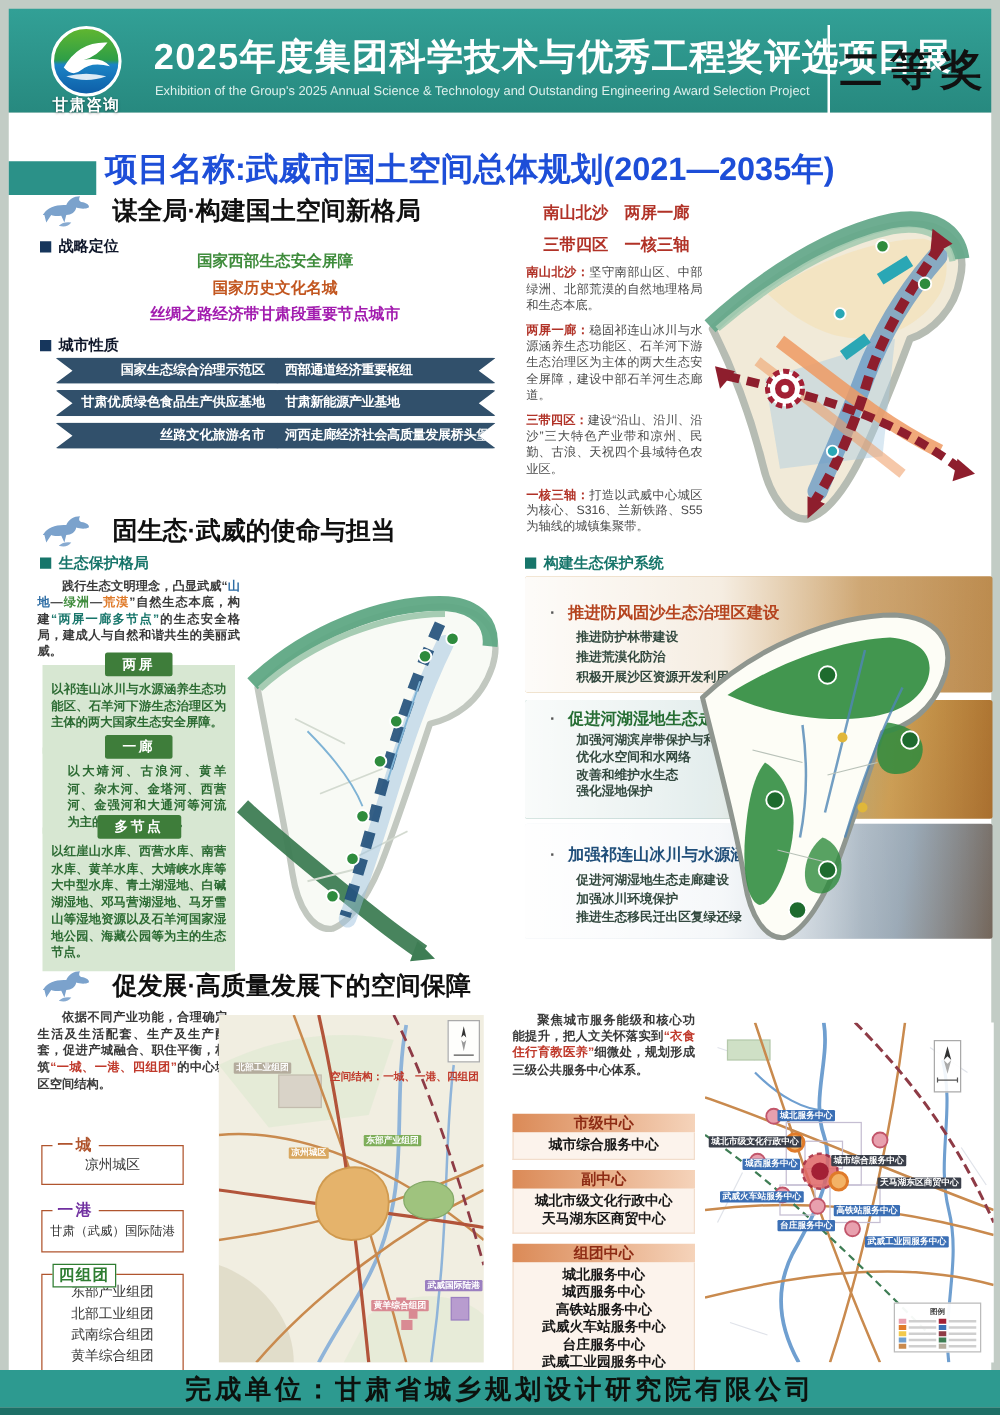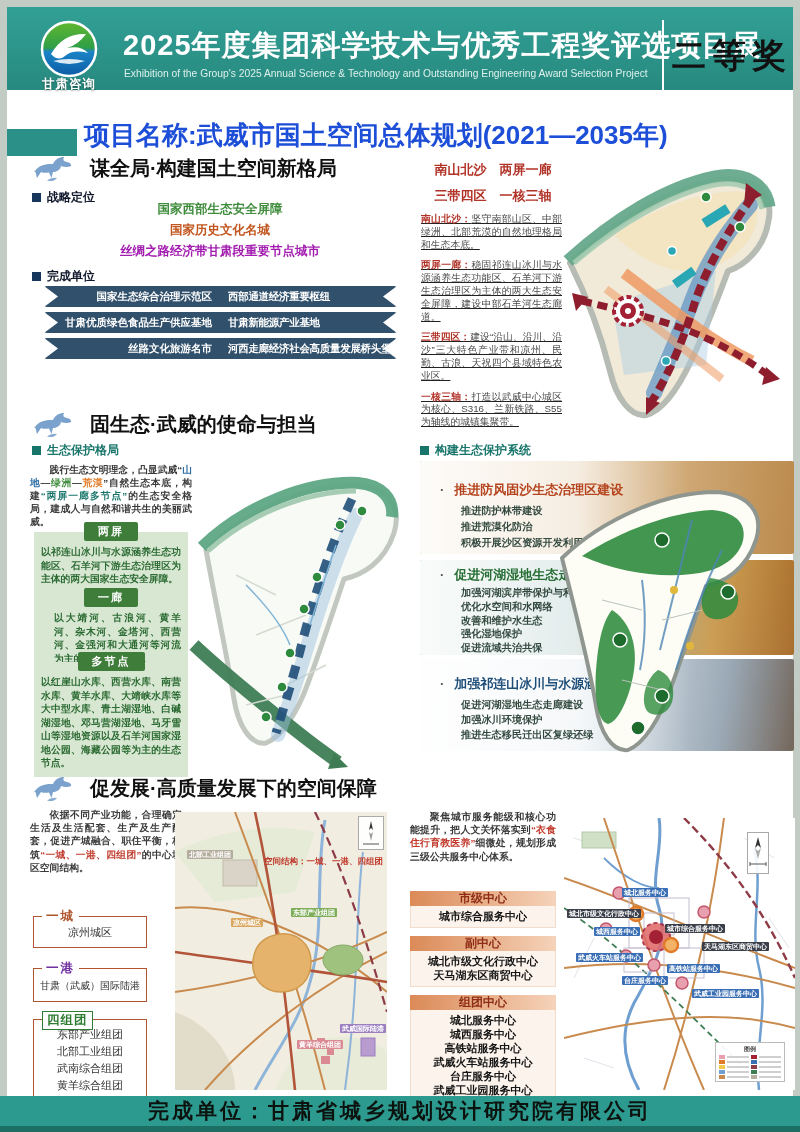--- a/index.html
+++ b/index.html
@@ -28,21 +28,21 @@
   .sh-teal{color:#17756a;} .sh-teal .sq{background:#17756a;}
   
   .strat{position:absolute;left:40px;width:360px;text-align:center;font-size:12.5px;font-weight:bold;white-space:nowrap;}
   
   .btn{position:absolute;height:21px;line-height:21px;background:#31506b;color:#fff;font-size:10.5px;font-weight:bold;
        border-radius:3px;white-space:nowrap;overflow:hidden;}
   .btn-l{left:44px;width:168px;text-align:right;padding-right:12px;clip-path:polygon(0 0,100% 0,100% 100%,0 100%,14px 50%);}
   .btn-r{left:220px;width:169px;text-align:left;padding-left:8px;letter-spacing:-.3px;clip-path:polygon(0 0,100% 0,calc(100% - 14px) 50%,100% 100%,0 100%);}
   
   .ptl{position:absolute;left:420px;width:146px;text-align:center;font-size:13px;font-weight:bold;color:#b13227;white-space:nowrap;}
-  .patterns{position:absolute;left:421px;top:213px;width:141px;text-decoration:underline;}
+  .patterns{position:absolute;left:421px;top:213px;width:141px;}
   .patterns p{margin:0 0 8px;font-size:9.8px;line-height:12.8px;text-align:justify;color:#4a4a4a;}
   .patterns .term{color:#b13227;font-weight:bold;}
   
   .s2-intro{position:absolute;left:30px;top:463px;width:162px;font-size:9.8px;line-height:13px;text-align:justify;text-indent:2em;color:#3a3a3a;font-weight:bold;}
   .c-blue{color:#2e6da4;} .c-green{color:#3f8c3c;} .c-orange{color:#e07b2a;} .c-teal{color:#17756a;} .c-red{color:#c0392b;font-weight:bold;}
   .eco{position:absolute;left:34px;width:154px;}
   .eco-badge{width:fit-content;margin:0 auto;position:relative;z-index:2;background:#3e7d3a;color:#fff;
              font-size:11px;font-weight:bold;padding:2px 14px;border-radius:2px;letter-spacing:2px;}
   .eco-body{background:#d7e7d2;margin-top:-9px;padding:13px 7px 6px;font-size:9.8px;line-height:13.5px;font-weight:bold;
             color:#2c6b33;text-align:justify;overflow:hidden;}
@@ -126,21 +126,21 @@
   <div class="sh sh-navy" style="left:32px;top:189px;">
     <span class="sq"></span>
     <span>战略定位</span>
   </div>
   <div class="strat" style="top:201px;color:#3f8c3c;">国家西部生态安全屏障</div>
   <div class="strat" style="top:222px;color:#c2561f;">国家历史文化名城</div>
   <div class="strat" style="top:243px;color:#a21caf;">丝绸之路经济带甘肃段重要节点城市</div>
 
   <div class="sh sh-navy" style="left:32px;top:268px;">
     <span class="sq"></span>
-    <span>完成单位</span>
+    <span>城市性质</span>
   </div>
   <div class="btn btn-l" style="top:286px;">国家生态综合治理示范区</div>
   <div class="btn btn-l" style="top:312px;">甘肃优质绿色食品生产供应基地</div>
   <div class="btn btn-l" style="top:338px;">丝路文化旅游名市</div>
   <div class="btn btn-r" style="top:286px;">西部通道经济重要枢纽</div>
   <div class="btn btn-r" style="top:312px;">甘肃新能源产业基地</div>
   <div class="btn btn-r" style="top:338px;">河西走廊经济社会高质量发展桥头堡</div>
 
   <div class="ptl" style="top:161px;">南山北沙　两屏一廊</div>
   <div class="ptl" style="top:187px;">三带四区　一核三轴</div>
@@ -247,21 +247,20 @@
   </div>
   <div class="card" style="left:420px;top:560px;height:95px;background:linear-gradient(100deg,#8fb8ab,#6fa3a0 40%,#c5913f 78%,#a96f2f);">
     <div class="card-fade"></div>
     <div class="card-in" style="padding-top:6px;">
       <div class="card-title" style="color:#256d33;"><span class="dot">·</span><span>促进河湖湿地生态走廊建设</span></div>
       <div class="card-items" style="margin-top:2px;">
         <div style="line-height:13.8px;">加强河湖滨岸带保护与利用</div>
         <div style="line-height:13.8px;">优化水空间和水网络</div>
         <div style="line-height:13.8px;">改善和维护水生态</div>
         <div style="line-height:13.8px;">强化湿地保护</div>
-        <div style="line-height:13.8px;">促进流域共治共保</div>
       </div>
     </div>
   </div>
   <div class="card" style="left:420px;top:659px;height:92px;background:linear-gradient(100deg,#eef2f6,#ccd8e2 45%,#90a0ae 80%,#74665a);">
     <div class="card-fade"></div>
     <div class="card-in" style="padding-top:16px;">
       <div class="card-title" style="color:#1f4e79;"><span class="dot">·</span><span>加强祁连山冰川与水源涵养区保护</span></div>
       <div class="card-items" style="margin-top:4px;">
         <div style="line-height:15px;">促进河湖湿地生态走廊建设</div>
         <div style="line-height:15px;">加强冰川环境保护</div>

